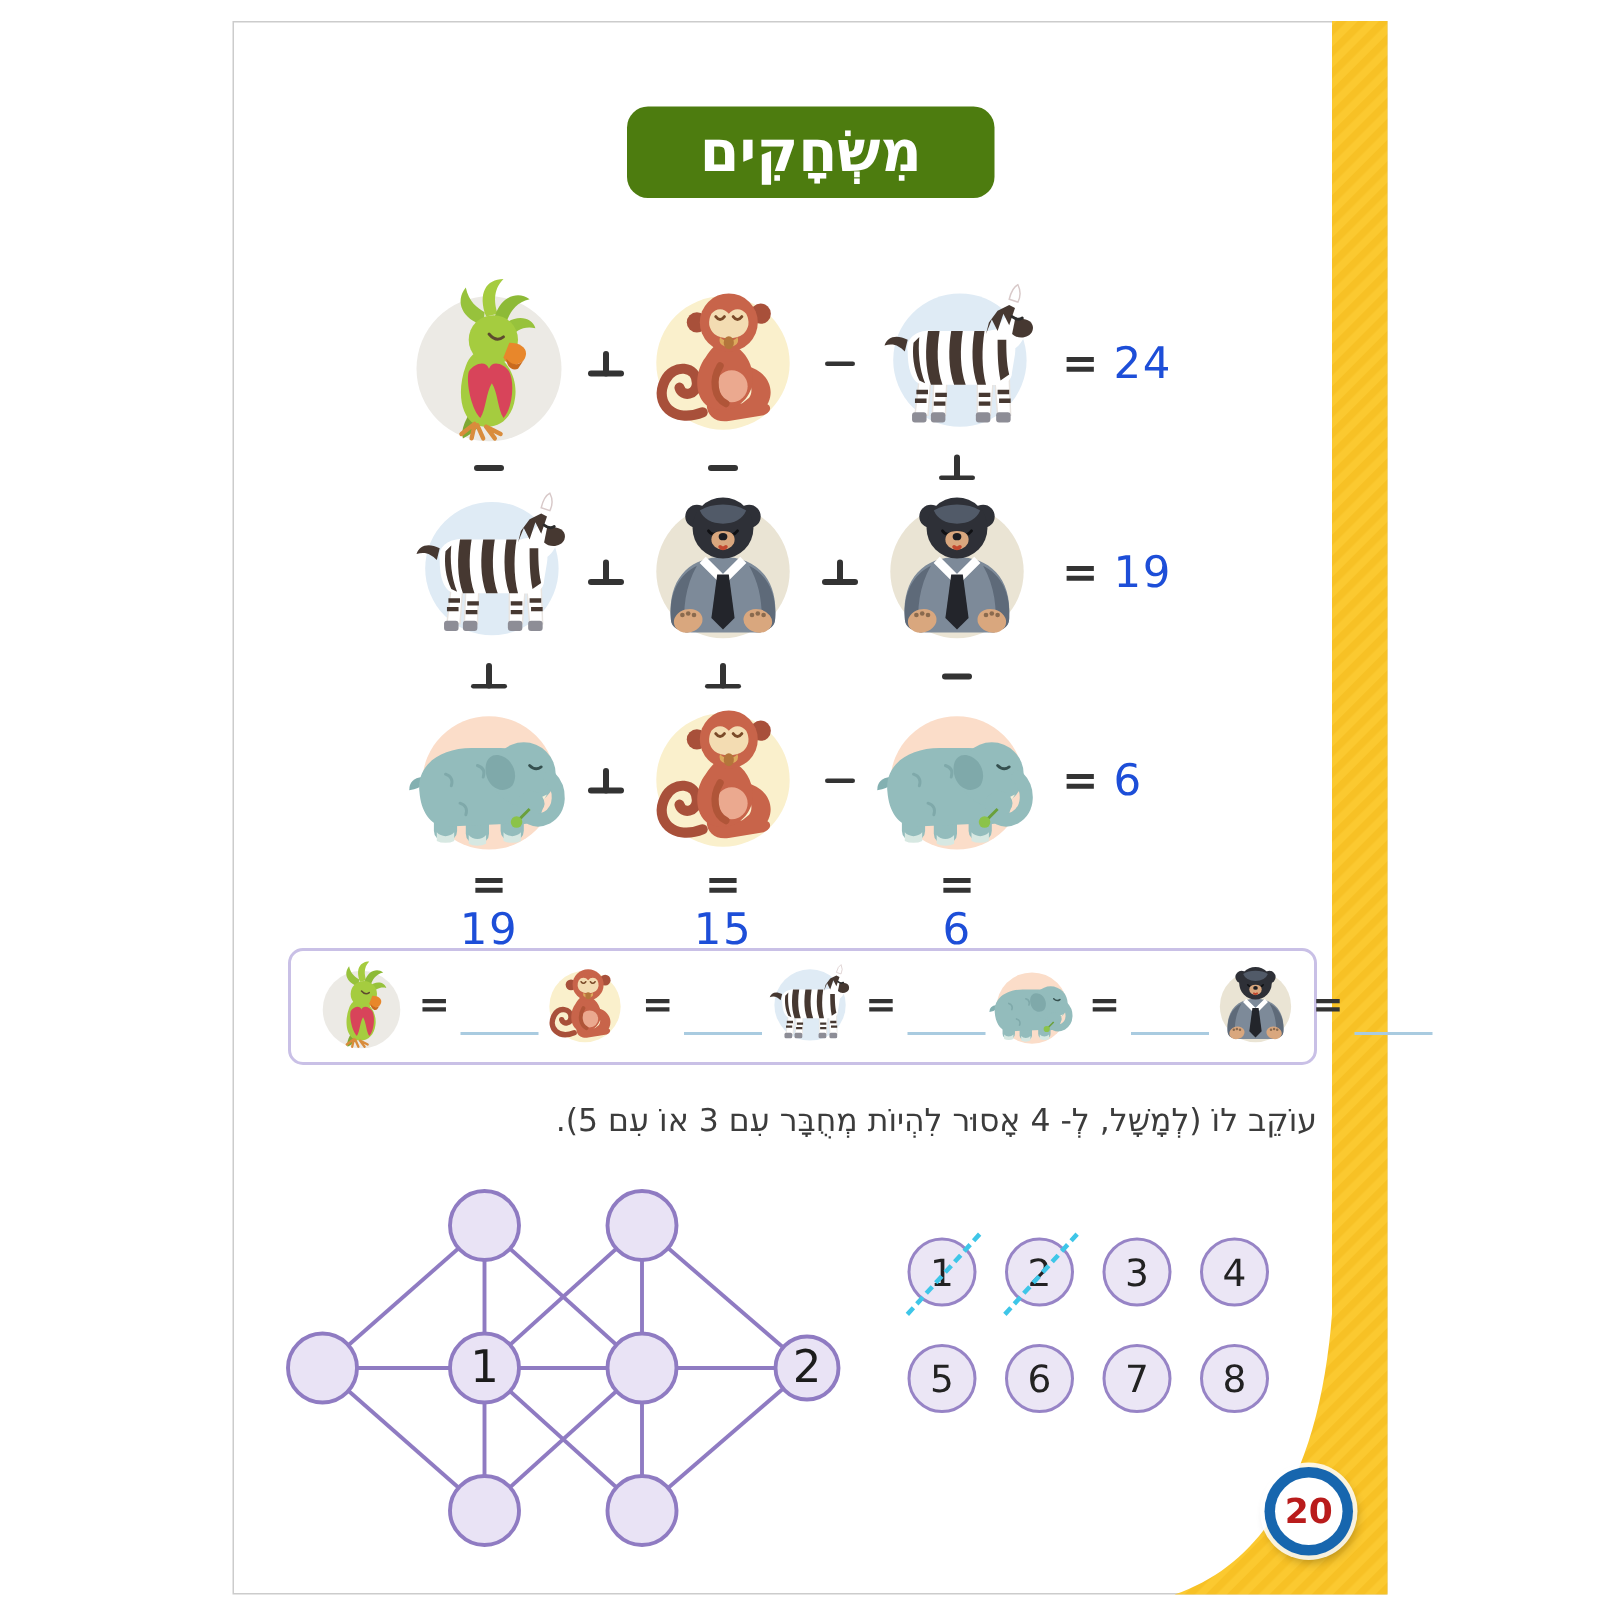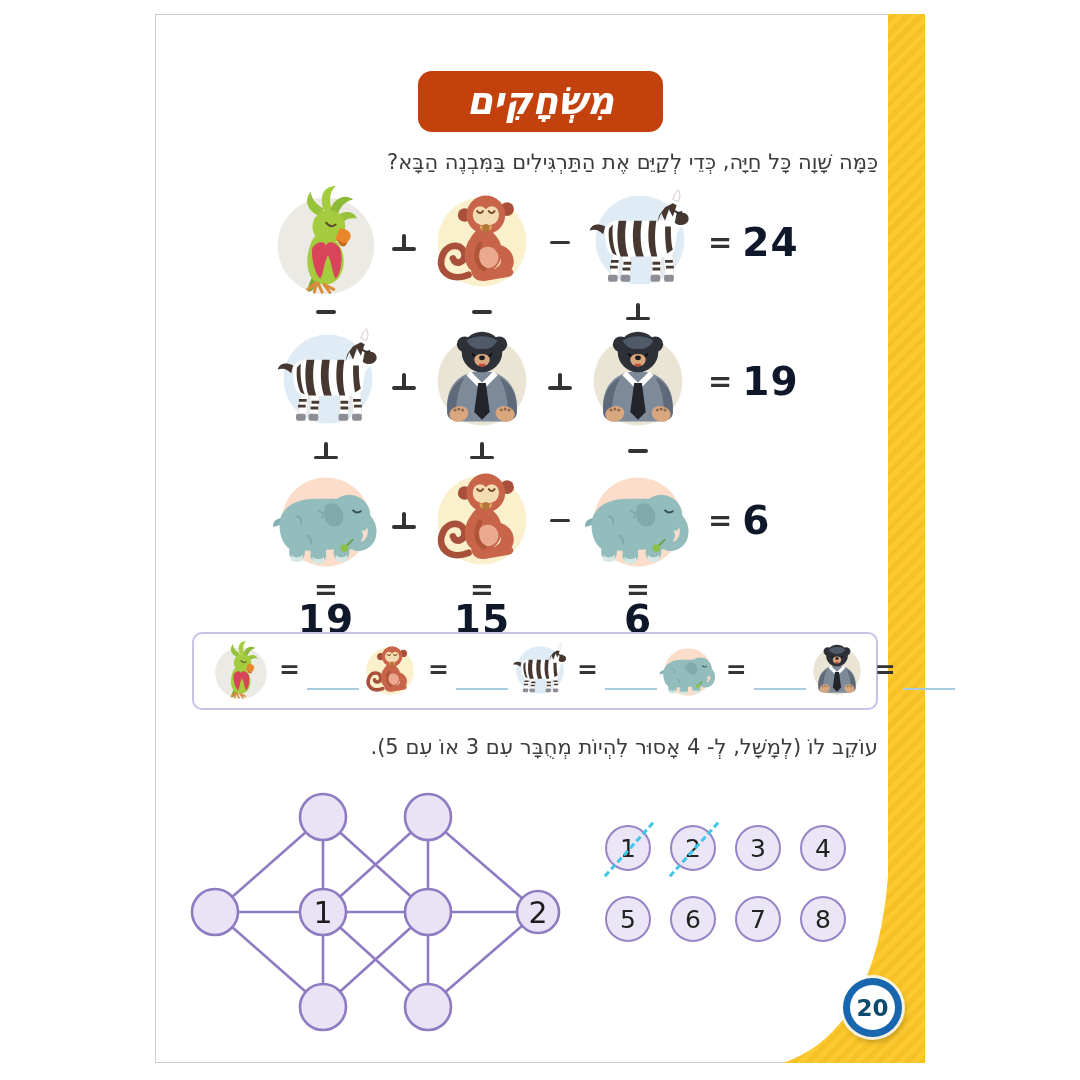--- a/index.html
+++ b/index.html
@@ -2,40 +2,40 @@
 <html><head>
 <meta charset="utf-8">
 <style>
   html,body{margin:0;padding:0;background:#ffffff;width:1080px;height:1080px;overflow:hidden;
     font-family:"DejaVu Sans",sans-serif;}
   .stage{position:relative;width:1080px;height:1080px;background:#fff;}
   .page{position:absolute;left:155px;top:14px;width:770px;height:1049px;background:#ffffff;
     border:1px solid #cccccc;box-sizing:border-box;z-index:1;}
   .yellow-svg{position:absolute;left:0;top:0;z-index:2;pointer-events:none;}
   
-  .title-badge{position:absolute;left:418px;top:71px;width:245px;height:61px;background:#c2410c;
-    border-radius:14px;display:flex;align-items:center;justify-content:center;z-index:3;font-style:italic;}
+  .title-badge{position:absolute;left:418px;top:71px;width:245px;height:61px;background:#4d7c0f;
+    border-radius:14px;display:flex;align-items:center;justify-content:center;z-index:3;}
   .title-badge span{color:#fff;font-size:38px;font-weight:bold;direction:rtl;line-height:1.1;}
   
   .intro{position:absolute;left:158px;top:147px;width:720px;direction:rtl;text-align:right;
     font-size:21px;line-height:30px;color:#3c3c3c;z-index:3;}
   .instructions{position:absolute;left:158px;top:729px;width:720px;direction:rtl;text-align:right;
     font-size:21px;line-height:37px;color:#3c3c3c;z-index:3;}
   
   .eq-grid{position:absolute;left:270px;top:186px;display:grid;z-index:3;
     grid-template-columns:112px 44px 112px 44px 112px 110px;
     grid-template-rows:112px 27px 112px 27px 112px 26px 34px;}
   .cell{display:flex;align-items:center;justify-content:center;}
   .animal-lg{width:116px;height:116px;overflow:visible;}
   .op{position:relative;width:24px;height:17px;display:inline-block;}
   .op[data-kind="plus"]::before{content:'';position:absolute;left:0;right:0;bottom:0;height:3.5px;background:#333;border-radius:2px;}
   .op[data-kind="plus"]::after{content:'';position:absolute;left:50%;top:0;bottom:0;width:3.5px;margin-left:-1.75px;background:#333;border-radius:2px;}
   .op[data-kind="minus"]::before{content:'';position:absolute;left:2px;right:2px;top:7px;height:3.5px;background:#333;border-radius:2px;}
   .eqtext{font-size:29px;font-weight:600;color:#333;}
-  .resnum{font-size:39px;font-weight:700;color:#0f172a;letter-spacing:1px;}
+  .resnum{font-size:29px;font-weight:400;color:#1d4ed8;letter-spacing:1px;}
   .row-result{justify-content:flex-start;padding-left:14px;gap:10px;}
   
   .answer-box{position:absolute;left:192px;top:632px;width:686px;height:78px;border:2px solid #C9C0E6;
     border-radius:10px;box-sizing:border-box;display:flex;align-items:center;justify-content:space-between;
     padding:0 16px;z-index:3;}
   .answer-item{display:flex;align-items:center;gap:7px;}
   .animal-sm{width:62px;height:62px;overflow:visible;}
   .answer-eq{font-size:25px;font-weight:600;color:#333;margin-bottom:4px;}
   .answer-blank{width:52px;height:26px;border-bottom:2.5px solid #A9CBE0;margin-top:10px;}
   
@@ -49,21 +49,21 @@
   .bank-num{position:relative;width:46px;height:46px;border-radius:50%;background:#EBE6F5;
     border:2.5px solid #9784C6;box-sizing:border-box;display:flex;align-items:center;justify-content:center;
     font-size:25px;color:#222;}
   .bank-num[data-crossed="true"]::before{content:'';position:absolute;left:-14px;top:50%;width:72px;height:0;
     border-top:3px dashed #3EC6E8;transform:rotate(-48deg);}
   
   .page-badge{position:absolute;left:843px;top:978px;width:59px;height:59px;border-radius:50%;background:#1766AE;
     box-shadow:0 0 0 3px rgba(255,255,255,.85), 2px 4px 7px rgba(0,0,0,.3);z-index:4;
     display:flex;align-items:center;justify-content:center;}
   .page-badge .inner{width:45px;height:45px;border-radius:50%;background:#fff;display:flex;align-items:center;
-    justify-content:center;font-size:23px;font-weight:bold;color:#0c4a6e;}
+    justify-content:center;font-size:23px;font-weight:bold;color:#b91c1c;}
   .defs-holder{position:absolute;width:0;height:0;overflow:hidden;}
 </style>
 </head>
 <body>
 
 <svg class="defs-holder" aria-hidden="true">
   <defs>
     <symbol id="a-parrot" viewBox="0 0 120 120">
       <circle cx="60" cy="64" r="50" fill="#ECEAE5"></circle>
       <path d="M56 34 C42 30 36 18 44 8 C46 18 52 22 57 25 Z" fill="#97C23C"></path>
@@ -190,21 +190,20 @@
         <rect width="5" height="10" fill="#F7C125"></rect>
       </pattern>
     </defs>
     <path d="M888 14 L925 14 L925 1063 L783 1063 C851 1040 881 967 888 876 Z" fill="url(#diagstripe)"></path>
   </svg>
 
   <div class="title-badge">
     <span>מִשְׂחָקִים</span>
   </div>
 
-  <div class="intro">כַּמָּה שָׁוָה כָּל חַיָּה, כְּדֵי לְקַיֵּם אֶת הַתַּרְגִּילִים בַּמִּבְנֶה הַבָּא?</div>
 
   <div class="eq-grid">
 
     <div class="cell" style="grid-row:1;grid-column:1">
       <svg class="animal-lg">
           <use href="#a-parrot"></use>
         </svg>
     </div>
     <div class="cell" style="grid-row:1;grid-column:2">
       <span class="op" data-kind="plus"></span>

